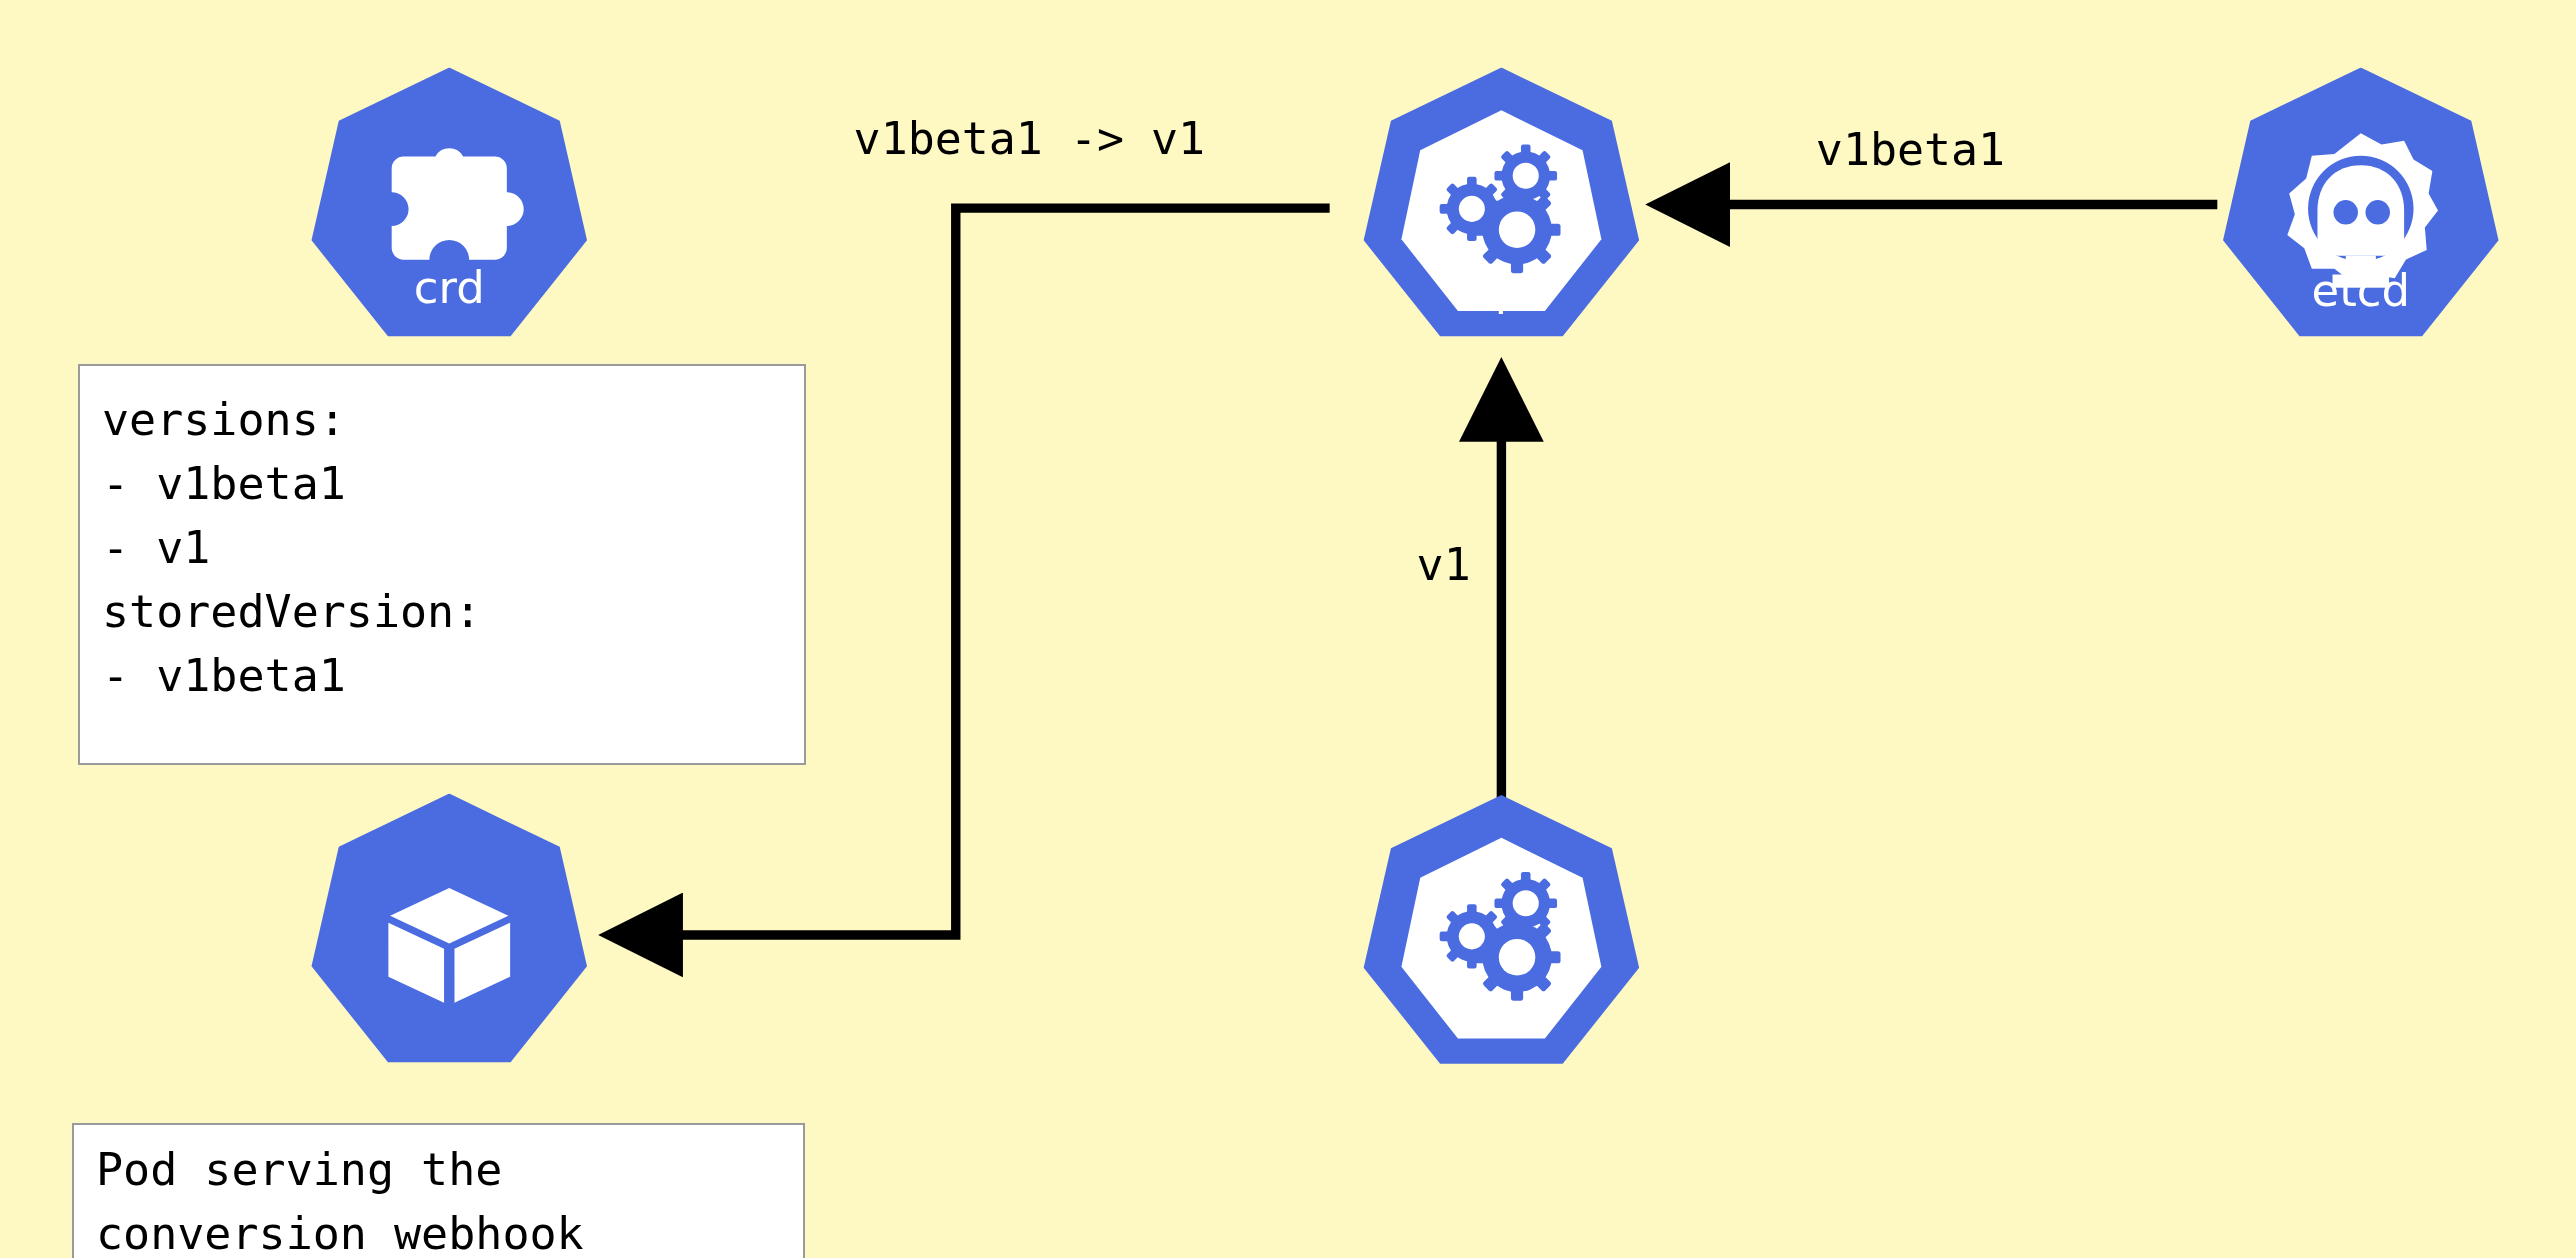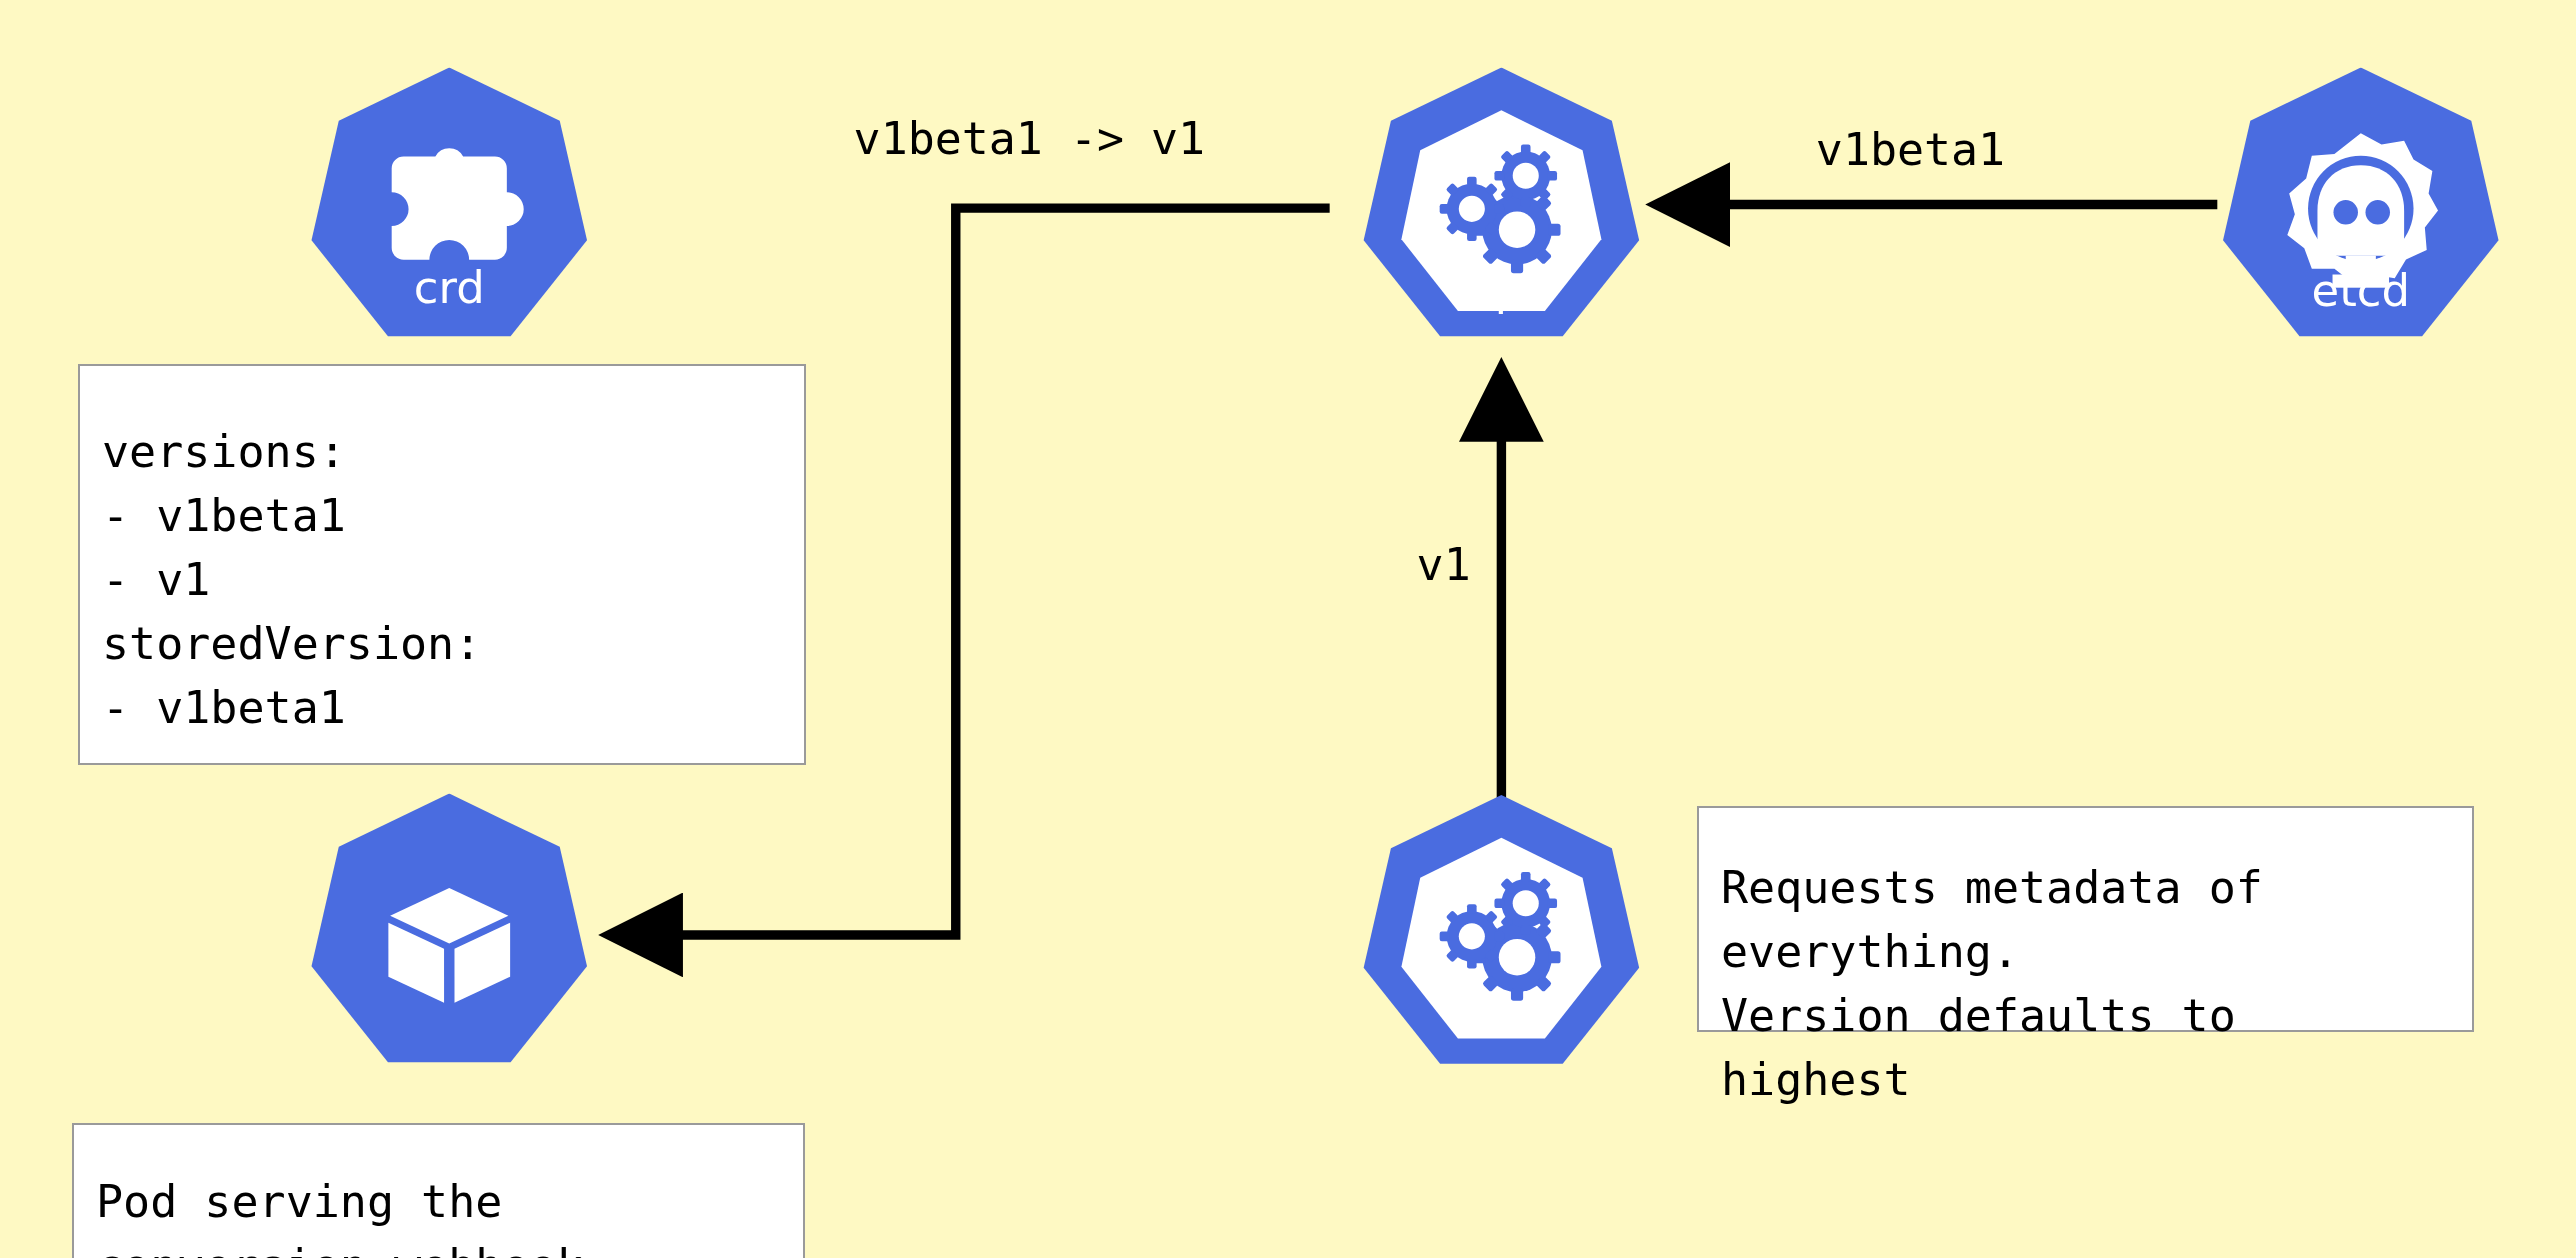--- a/index.html
+++ b/index.html
@@ -39,21 +39,20 @@
     box-sizing: border-box;
     background: #ffffff;
     border: 2.9px solid #9a9a9a;
   }
   .note-text {
     font-family: "DejaVu Sans Mono", "Liberation Mono", monospace;
     font-size: 45px;
     line-height: 1.42;
     color: #000000;
     white-space: pre;
-    margin-top: 32px;
   }
   #crd-spec-box {
     left: 78px;
     top: 364px;
     width: 728px;
     height: 401px;
     padding: 22px 0 0 22px;
   }
   #cm-note-box {
     left: 1697px;
@@ -241,26 +240,20 @@
   </svg>
 
   <div class="note-box" id="crd-spec-box">
     <div class="note-text">versions:
 - v1beta1
 - v1
 storedVersion:
 - v1beta1</div>
   </div>
 
-  <div class="note-box" id="cm-note-box">
-    <div class="note-text">Requests metadata of
-everything.
-Version defaults to
-highest</div>
-  </div>
 
   <div class="note-box" id="pod-note-box">
     <div class="note-text">Pod serving the
 conversion webhook</div>
   </div>
 
 </div>
 
 
 </body></html>

